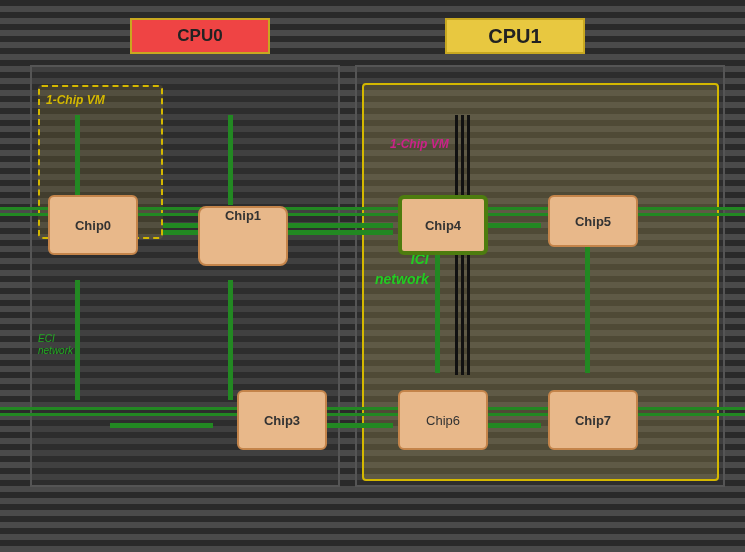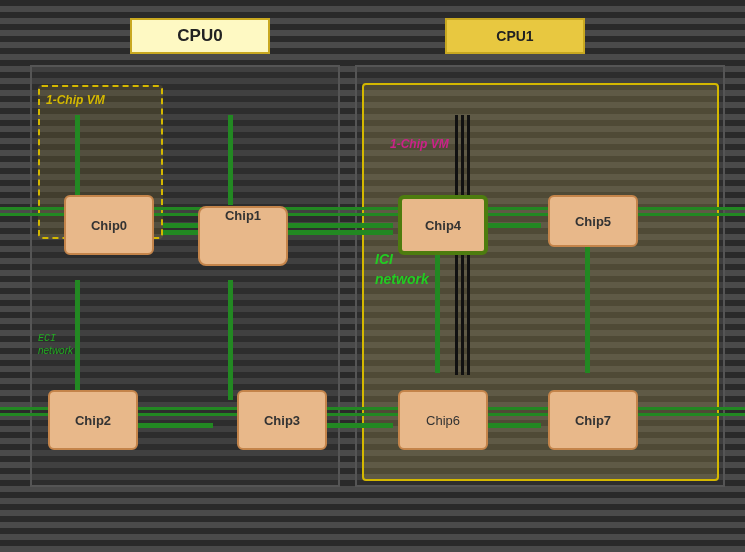--- a/index.html
+++ b/index.html
@@ -59,55 +59,55 @@
       align-items: center;
       justify-content: center;
       font-weight: bold;
       font-size: 13px;
       color: #333;
       width: 90px;
       height: 60px;
     }
 
     
-    #chip0 { top: 115px; left: 20px; margin-left: 16px; }
+    #chip0 { top: 115px; left: 20px; }
     #chip1 { top: 115px; left: 185px; }
     #chip2 { top: 315px; left: 20px; }
     #chip3 { top: 315px; left: 185px; }
     #chip4 { top: 115px; left: 390px; }
     #chip5 { top: 115px; left: 540px; }
     #chip6 { top: 315px; left: 390px; }
     #chip7 { top: 315px; left: 540px; }
   </style>
 </head>
 <body>
 
 <div class="bg-stripes"></div>
 
-<div class="cpu-banner cpu0-banner" style="position:absolute; top:18px; left:130px; width:140px; height:36px; background:#fef9c3; border:2px solid #c8a820; display:flex; align-items:center; justify-content:center; font-weight:bold; font-size:17px; color:#222; z-index:10;">
+<div class="cpu-banner cpu0-banner" style="position:absolute; top:18px; left:130px; width:140px; height:36px; background:#ef4444; border:2px solid #c8a820; display:flex; align-items:center; justify-content:center; font-weight:bold; font-size:17px; color:#222; z-index:10;">
   <span>CPU0</span>
 </div>
 
-<div class="cpu-banner cpu1-banner" style="position:absolute; top:18px; left:445px; width:140px; height:36px; background:#e8c840; border:2px solid #c8a820; display:flex; align-items:center; justify-content:center; font-weight:bold; font-size:14px; color:#222; z-index:10;">
+<div class="cpu-banner cpu1-banner" style="position:absolute; top:18px; left:445px; width:140px; height:36px; background:#e8c840; border:2px solid #c8a820; display:flex; align-items:center; justify-content:center; font-weight:bold; font-size:20px; color:#222; z-index:10;">
   <span>CPU1</span>
 </div>
 
 <div style="position:absolute; top:55px; left:0; right:0; bottom:55px; z-index:2;">
 
   <div style="position:absolute; top:10px; left:30px; width:310px; bottom:10px; border:2px solid #555; background:rgba(50,50,50,0.4);"></div>
 
   <div style="position:absolute; top:10px; left:355px; right:20px; bottom:10px; border:2px solid #555; background:rgba(50,50,50,0.4);"></div>
 
   <div style="position:absolute; top:30px; left:38px; width:125px; height:154px; border:2px dashed #d4b800; background:rgba(220,190,60,0.12); border-radius:4px;text-align:center;">
     <span style="position:absolute; top:6px; left:6px; color:#d4b800; font-size:12px; font-weight:bold; font-style:italic;">1-Chip VM</span>
   </div>
 
   <div style="position:absolute; top:28px; left:362px; right:26px; bottom:16px; border:2px solid #d4b800; background:rgba(240,210,100,0.18); border-radius:4px;"></div>
 
-  <div style="position:absolute; top:195px; left:375px; color:#22cc22; font-style:italic; font-size:14px; font-weight:bold; line-height:1.4; z-index:5;">
+  <div style="position:absolute; top:195px; left:375px; color:#22cc22; font-style:italic; font-size:14px; font-weight:bold; line-height:1.4; z-index:5;text-align:right;">
     <span>ICI<br>network</span>
   </div>
 
   <div style="position:absolute; top:82px; left:390px; color:#cc2288; font-size:12px; font-weight:bold; font-style:italic; z-index:10; white-space:nowrap;">
     <span>1-Chip VM</span>
   </div>
 
   <div style="position:absolute; top:152px; left:0; right:0; height:3px; background:#228822; z-index:1;"></div>
   <div style="position:absolute; top:158px; left:0; right:0; height:3px; background:#228822; z-index:1;"></div>
 
@@ -132,34 +132,31 @@
   <div style="position:absolute; top:60px; left:455px; width:3px; height:260px; background:#111; z-index:4;"></div>
   <div style="position:absolute; top:60px; left:461px; width:3px; height:260px; background:#111; z-index:4;"></div>
   <div style="position:absolute; top:60px; left:467px; width:3px; height:260px; background:#111; z-index:4;"></div>
 
   <div style="position:absolute; top:178px; left:435px; width:5px; height:140px; background:#228822; z-index:3;"></div>
   <div style="position:absolute; top:178px; left:585px; width:5px; height:140px; background:#228822; z-index:3;"></div>
 
   <div style="position:absolute; top:60px; left:228px; width:5px; height:90px; background:#228822; z-index:3;"></div>
   <div style="position:absolute; top:225px; left:228px; width:5px; height:120px; background:#228822; z-index:3;"></div>
 
-  <div style="position:absolute; top:278px; left:38px; color:#22aa22; font-size:10px; font-style:italic; z-index:5;font-family:Liberation Mono, monospace;">ECI</div>
+  <div style="position:absolute; top:278px; left:38px; color:#22aa22; font-size:10px; font-style:italic; z-index:5;">ECI</div>
   <div style="position:absolute; top:290px; left:38px; color:#22aa22; font-size:10px; font-style:italic; z-index:5;">network</div>
 
   <div class="chip" id="chip0" style="position:absolute; top:140px; left:48px; width:90px; height:60px; background:#e8b88a; border:2px solid #c4844a; border-radius:6px; display:flex; align-items:center; justify-content:center; font-weight:bold; font-size:13px; color:#333; z-index:6;">
     <span>Chip0</span>
   </div>
 
   <div class="chip" id="chip1" style="position:absolute; top:151px; left:198px; width:90px; height:60px; background:#e8b88a; border:2px solid #c4844a; border-radius:8px; display:flex; align-items:flex-start; justify-content:center; font-weight:bold; font-size:13px; color:#333; z-index:6;">
     <span>Chip1</span>
   </div>
 
-  <div class="chip" id="chip2" style="position:absolute; top:335px; left:48px; width:90px; height:60px; background:#e8b88a; border:2px solid #c4844a; border-radius:6px; display:flex; align-items:center; justify-content:center; font-weight:bold; font-size:13px; color:#333; z-index:6;">
-    <span>Chip2</span>
-  </div>
 
   <div class="chip" id="chip3" style="position:absolute; top:335px; left:198px; width:90px; height:60px; background:#e8b88a; border:2px solid #c4844a; border-radius:6px; display:flex; align-items:center; justify-content:center; font-weight:bold; font-size:13px; color:#333; z-index:6;margin-left:39px;">
     <span>Chip3</span>
   </div>
 
   <div class="chip" id="chip4" style="position:absolute; top:140px; left:398px; width:90px; height:60px; background:#e8b88a; border:4px solid #4d7c0f; border-radius:6px; display:flex; align-items:center; justify-content:center; font-weight:bold; font-size:13px; color:#333; z-index:6;">
     <span>Chip4</span>
   </div>
 
   <div class="chip" id="chip5" style="position:absolute; top:140px; left:548px; width:90px; height:52px; background:#e8b88a; border:2px solid #c4844a; border-radius:6px; display:flex; align-items:center; justify-content:center; font-weight:bold; font-size:13px; color:#333; z-index:6;">

